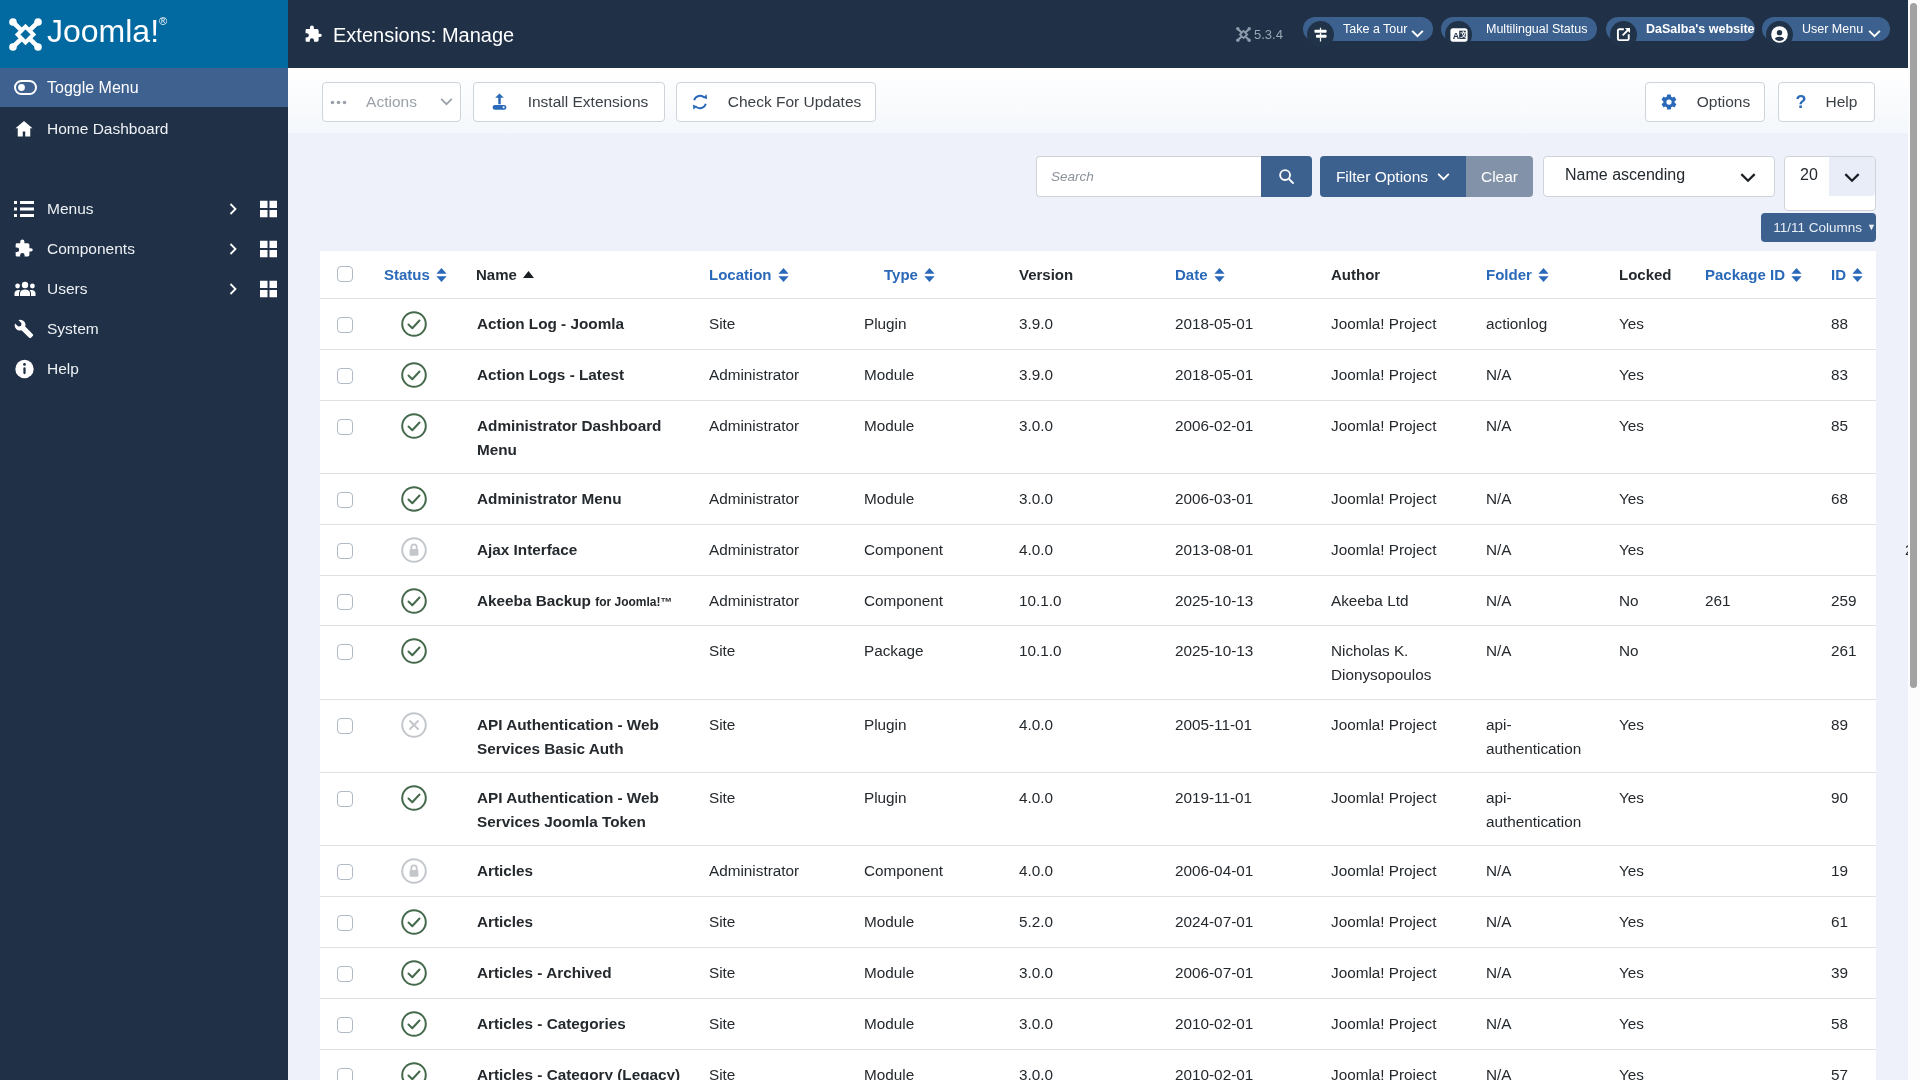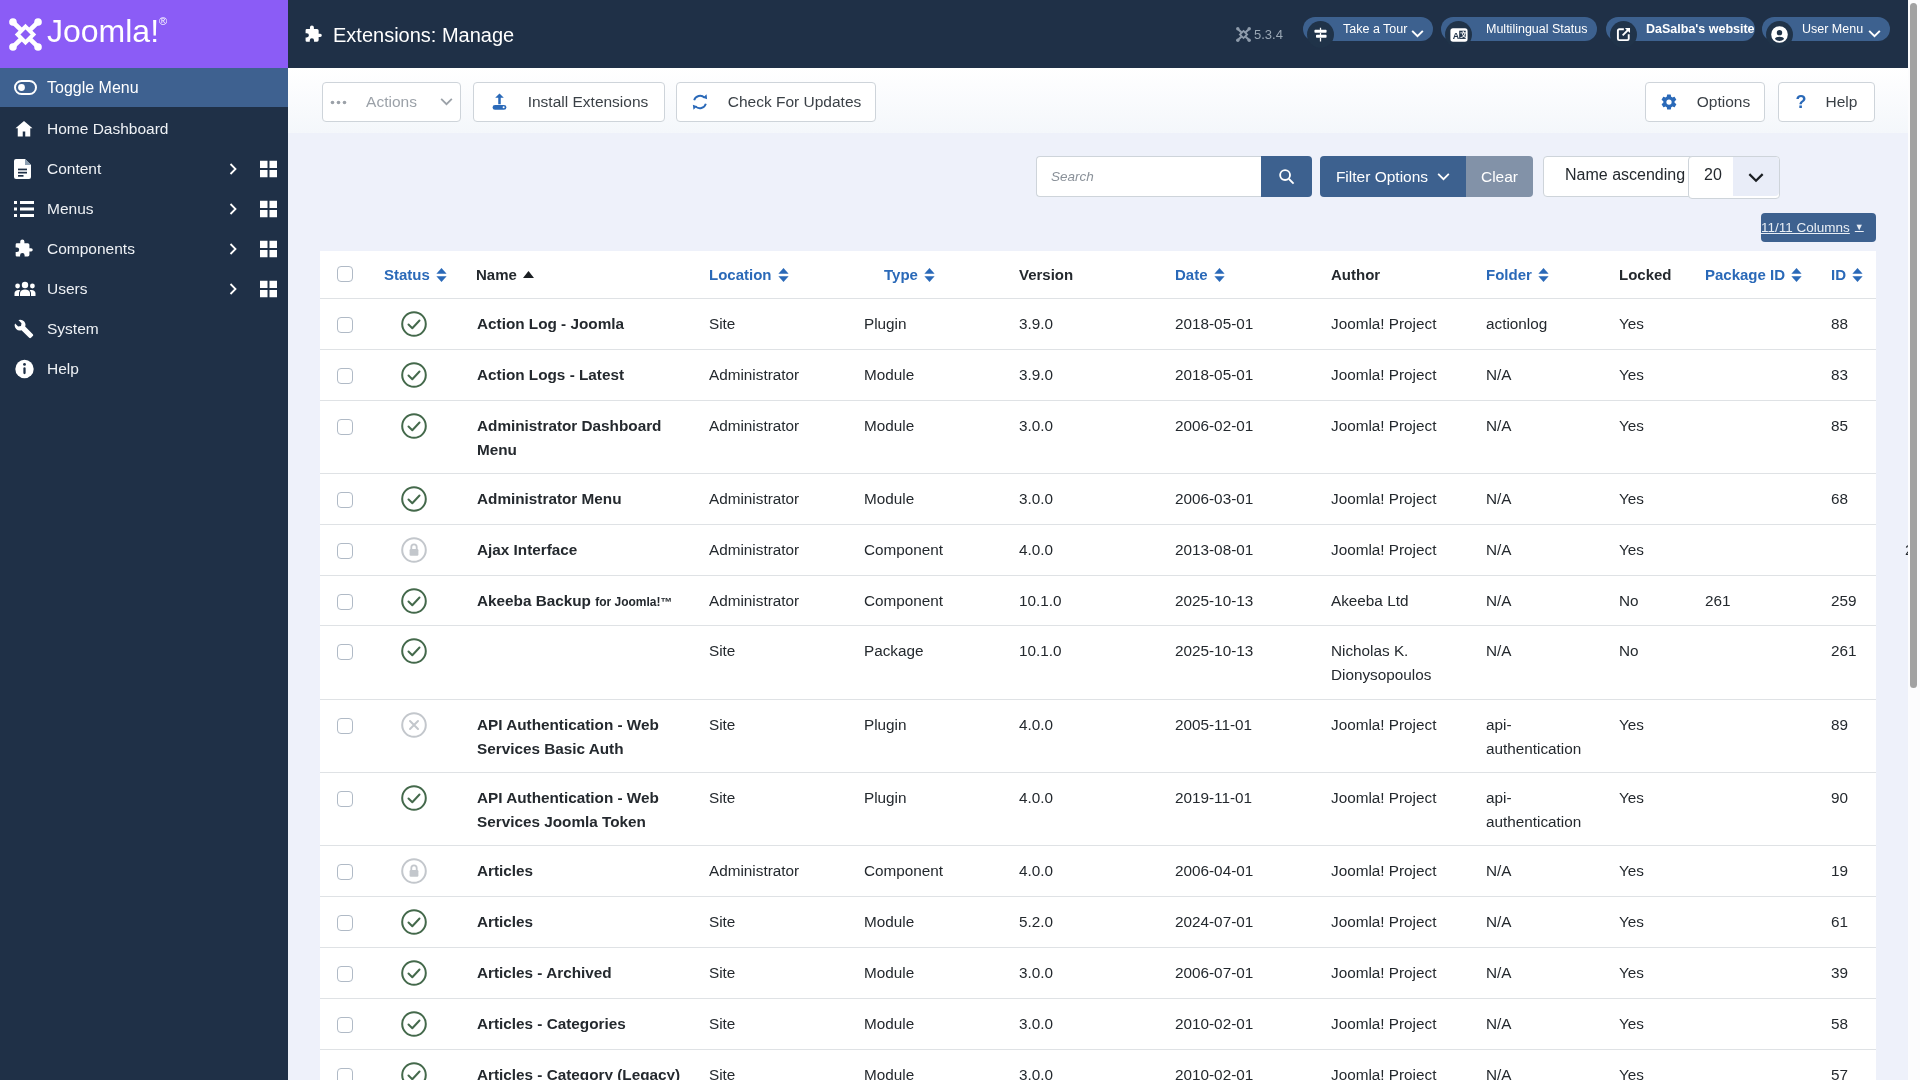--- a/index.html
+++ b/index.html
@@ -2,21 +2,21 @@
 <html><head>
 <meta charset="utf-8">
 <style>
 * { margin:0; padding:0; box-sizing:border-box; }
 html,body { width:1920px; height:1080px; overflow:hidden; }
 body { font-family:"Liberation Sans", sans-serif; background:#eef1fa; position:relative; }
 #page { position:absolute; inset:0; }
 
 
 #sidebar { position:absolute; left:0; top:0; width:288px; height:1080px; background:#1f3047; }
-#logo { position:absolute; left:0; top:0; width:288px; height:68px; background:#8b5cf6; }
+#logo { position:absolute; left:0; top:0; width:288px; height:68px; background:#0369a1; }
 #togglerow { position:absolute; left:0; top:68px; width:288px; height:39px; background:#3e6190; color:#fff; }
 #togglerow span { position:absolute; left:47px; top:50%; transform:translateY(-50%); font-size:16px; }
 .mi { position:absolute; left:0; width:288px; height:40px; color:#eef1f5; }
 .mi .lbl { position:absolute; left:47px; top:50%; transform:translateY(-50%); font-size:15.5px; }
 .mi svg.ic { position:absolute; left:14px; top:50%; transform:translateY(-50%); }
 .mi svg.chev { position:absolute; left:227px; top:50%; transform:translateY(-50%); }
 .mi svg.grid { position:absolute; left:260px; top:50%; transform:translateY(-50%); }
 
 
 #header { position:absolute; left:288px; top:0; width:1620px; height:68px; background:#1f3047; color:#fff; }
@@ -28,21 +28,21 @@
 #toolbar { position:absolute; left:288px; top:68px; width:1620px; height:65px; background:linear-gradient(#ffffff,#f4f7fb); }
 .tbtn { position:absolute; top:14px; height:40px; background:#fff; border:1px solid #ced4da; border-radius:4px; font-size:15.5px; color:#3b4147; display:flex; align-items:center; justify-content:center; gap:19px; }
 
 
 .fsel { position:absolute; background:#fff; border:1px solid #ced4da; border-radius:4px; }
 #searchbox { position:absolute; left:1036px; top:156px; width:225px; height:41px; border:1px solid #ced4da; border-right:none; border-radius:4px 0 0 4px; padding-left:14px; font-family:"Liberation Sans", sans-serif; font-size:13.5px; font-style:italic; color:#6c757d; outline:none; }
 #searchbox::placeholder { color:#8a9199; font-style:italic; }
 #searchbtn { position:absolute; left:1261px; top:156px; width:51px; height:41px; background:#3d618f; border-radius:0 4px 4px 0; display:flex; align-items:center; justify-content:center; }
 #filteropts { position:absolute; left:1320px; top:156px; width:146px; height:41px; background:#3d618f; border-radius:4px 0 0 4px; color:#fff; font-size:15.5px; display:flex; align-items:center; justify-content:center; }
 #clearbtn { position:absolute; left:1466px; top:156px; width:67px; height:41px; background:#8292a8; border-radius:0 4px 4px 0; color:#fff; font-size:15.5px; display:flex; align-items:center; justify-content:center; }
-#colsbtn { position:absolute; left:1761px; top:213px; width:115px; height:29px; background:#3d618f; border-radius:4px; color:#e8eef5; font-size:13.5px; display:flex; align-items:center; justify-content:flex-start;text-decoration:underline; }
+#colsbtn { position:absolute; left:1761px; top:213px; width:115px; height:29px; background:#3d618f; border-radius:4px; color:#e8eef5; font-size:13.5px; display:flex; align-items:center; justify-content:flex-end; }
 
 
 #card { position:absolute; left:320px; top:251px; width:1556px; height:830px; background:#fff; }
 .trow { position:absolute; left:0; width:1556px; border-bottom:1px solid #dfe2e5; }
 .c { position:absolute; top:13px; font-size:15.3px; color:#24292e; line-height:24px; white-space:pre; }
 .b { font-weight:700; }
 .hdr { font-weight:700; font-size:15px; color:#24292e; }
 .hlink { color:#2a69b8; }
 .cb { position:absolute; left:17px; top:18px; width:16px; height:16px; border:1px solid #b0bac6; border-radius:4px; background:#fff; }
 .sic { position:absolute; left:81px; top:12px; width:26px; height:26px; }
@@ -149,39 +149,20 @@
         <circle cx="7.5" cy="7.5" r="3.4" fill="#fff"></circle>
       </svg>
       <span>Toggle Menu</span>
     </div>
     <div class="mi" style="top:109px">
       <svg class="ic" width="20" height="20" viewBox="0 0 24 24" fill="#fff">
           <path d="M12 2.5 1.8 11.2h2.7V21h6v-6h3v6h6v-9.8h2.7z"></path>
         </svg>
       <span class="lbl">Home Dashboard</span>
     </div>
-    <div class="mi" style="top:149px">
-      <svg class="ic" width="17" height="20" viewBox="0 0 17 20">
-          <path fill="#fff" d="M2 0h9l6 6v12a2 2 0 0 1-2 2H2a2 2 0 0 1-2-2V2a2 2 0 0 1 2-2z"></path>
-          <path fill="#8da0b3" d="M11 0v6h6z"></path>
-          <rect x="4" y="9.6" width="9" height="1.7" fill="#1f3047"></rect>
-          <rect x="4" y="12.8" width="9" height="1.7" fill="#1f3047"></rect>
-          <rect x="4" y="16" width="5.5" height="1.7" fill="#1f3047"></rect>
-        </svg>
-      <span class="lbl">Content</span>
-      <svg class="chev" width="12" height="12" viewBox="0 0 12 12" fill="none" stroke="#fff" stroke-width="1.8">
-          <path d="M3.5 1 8.5 6 3.5 11"></path>
-        </svg>
-      <svg class="grid" width="17" height="17" viewBox="0 0 17 17" fill="#fff">
-          <rect x="0" y="0" width="7.5" height="7.5"></rect>
-          <rect x="9.5" y="0" width="7.5" height="7.5"></rect>
-          <rect x="0" y="9.5" width="7.5" height="7.5"></rect>
-          <rect x="9.5" y="9.5" width="7.5" height="7.5"></rect>
-        </svg>
-    </div>
     <div class="mi" style="top:189px">
       <svg class="ic" width="20" height="17" viewBox="0 0 20 17" fill="#fff">
           <rect x="0" y="0.5" width="3" height="3"></rect>
           <rect x="6" y="0.5" width="14" height="3"></rect>
           <rect x="0" y="7" width="3" height="3"></rect>
           <rect x="6" y="7" width="14" height="3"></rect>
           <rect x="0" y="13.5" width="3" height="3"></rect>
           <rect x="6" y="13.5" width="14" height="3"></rect>
         </svg>
       <span class="lbl">Menus</span>
@@ -303,21 +284,21 @@
           <path d="M1 1l6 6 6-6"></path>
         </svg>
     </div>
     <div id="clearbtn">Clear</div>
     <div class="fsel" style="left:1543px;top:156px;width:232px;height:41px;">
       <span style="position:absolute;left:21px;top:9px;font-size:16px;color:#24292e;">Name ascending</span>
       <svg width="16" height="10" viewBox="0 0 14 9" fill="none" stroke="#1b1f23" stroke-width="2" style="position:absolute;right:18px;top:16px">
           <path d="M1 1l6 6 6-6"></path>
         </svg>
     </div>
-    <div class="fsel" style="left:1688px;top:156px;width:92px;height:43px;">
+    <div class="fsel" style="left:1784px;top:156px;width:92px;height:55px;">
       <div style="position:absolute;right:0;top:0;width:46px;height:39px;background:#e9edf8;border-radius:0 4px 4px 0;"></div>
       <span style="position:absolute;left:15px;top:9px;font-size:16px;color:#24292e;">20</span>
       <svg width="16" height="10" viewBox="0 0 14 9" fill="none" stroke="#1b1f23" stroke-width="2" style="position:absolute;right:15px;top:16px">
           <path d="M1 1l6 6 6-6"></path>
         </svg>
     </div>
     <div id="colsbtn">11/11 Columns <span style="font-size:9px;position:relative;top:-1px;margin-left:5px;">▼</span></div>
   </div>
 
   <div id="card">

